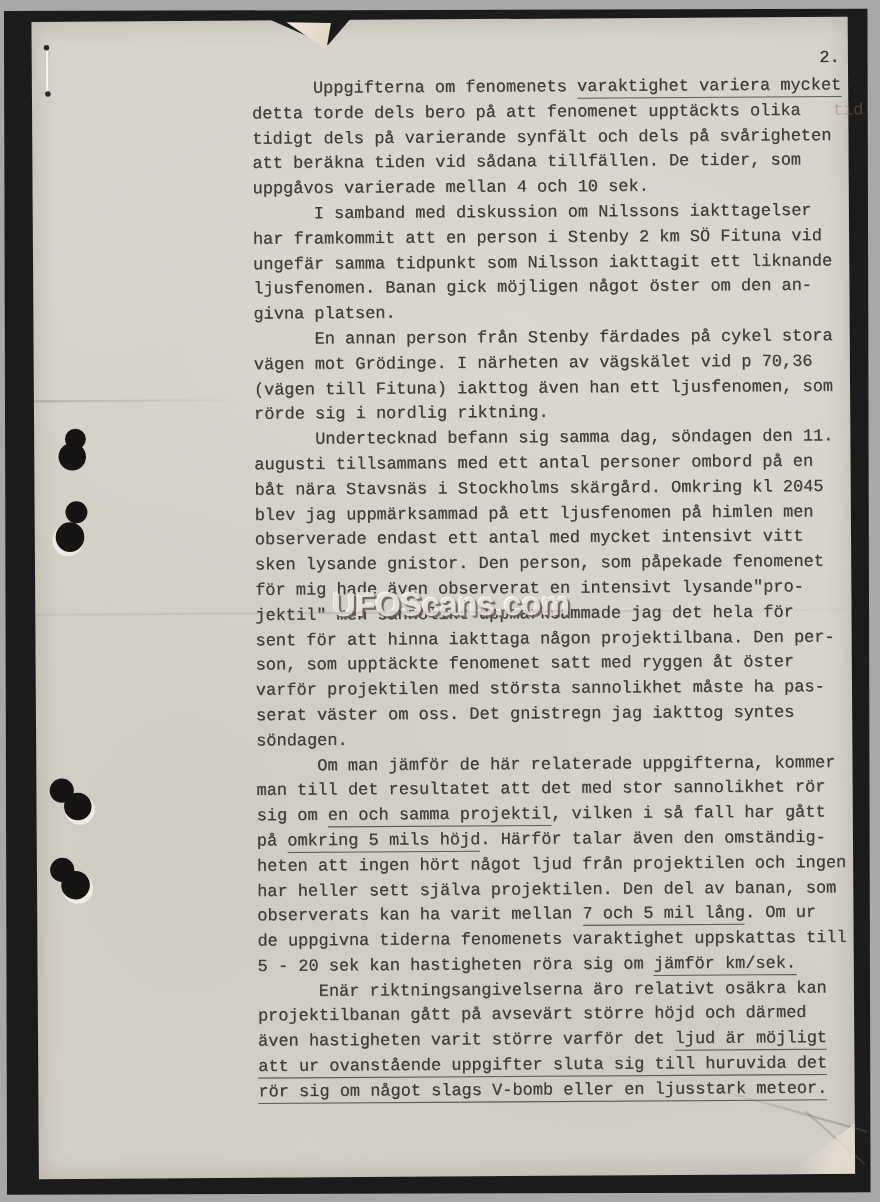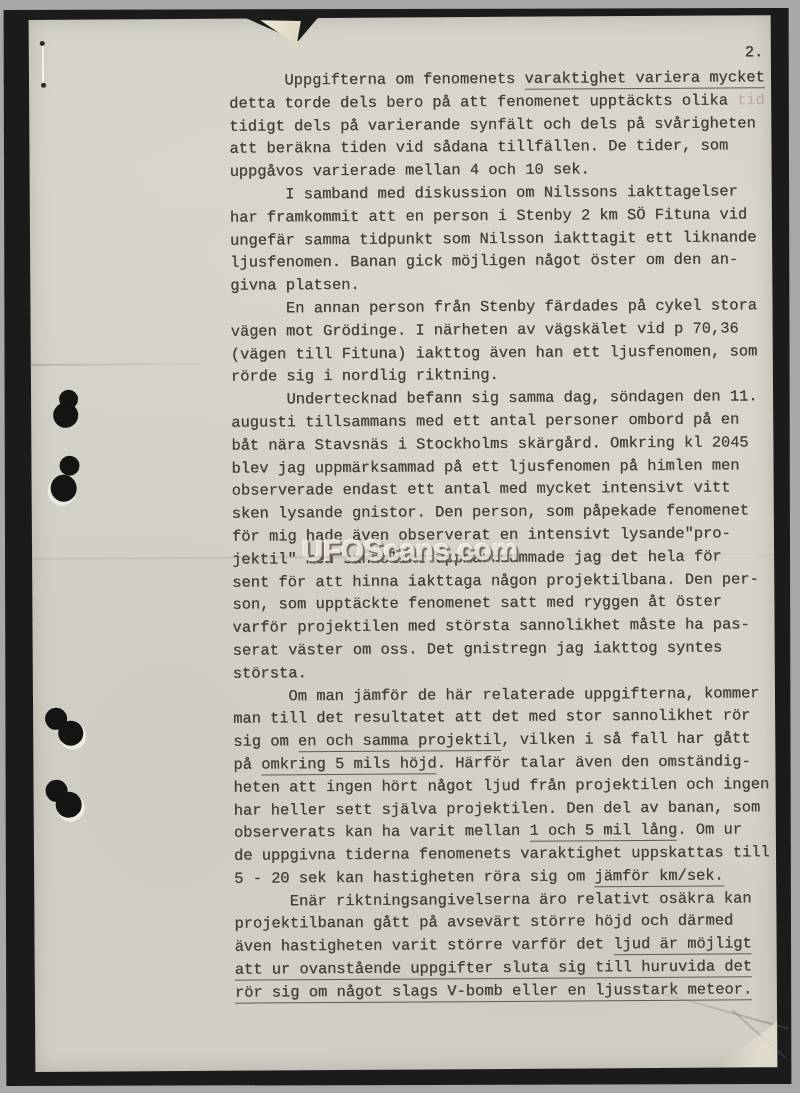--- a/index.html
+++ b/index.html
@@ -35,21 +35,21 @@
     position:absolute;left:200px;top:51px;width:556px;
     font-size:15.4px;line-height:22.8px;
     color:#403c35;
     text-shadow:0.4px 0.3px 0.5px rgba(62,58,52,0.55);
   }
   .line{white-space:pre;height:22.8px;}
   .u{
     border-bottom:1.6px solid rgba(74,69,60,0.85);
     padding-bottom:1px;
   }
-  .faint{color:rgba(158,112,100,0.45);text-shadow:none;}
+  .faint{color:rgba(158,112,100,0.45);text-shadow:none;margin-left:20px;}
   .watermark{
     position:absolute;left:270px;top:516px;
     font-family:"Liberation Sans","DejaVu Sans",sans-serif;
     font-weight:bold;font-size:30px;letter-spacing:-0.5px;
     color:#e4e1da;
     text-shadow:2px 2px 0 rgba(100,88,76,0.8), -1px -1px 0 rgba(255,255,255,0.85), 1px 1px 2px rgba(80,70,60,0.6);
     opacity:0.95;
   }
   .hole{
     position:absolute;background:#151412;border-radius:50%;
@@ -121,28 +121,28 @@
         <div class="line"><span>båt nära Stavsnäs i Stockholms skärgård. Omkring kl 2045</span></div>
         <div class="line"><span>blev jag uppmärksammad på ett ljusfenomen på himlen men</span></div>
         <div class="line"><span>observerade endast ett antal med mycket intensivt vitt</span></div>
         <div class="line"><span>sken lysande gnistor. Den person, som påpekade fenomenet</span></div>
         <div class="line"><span>för mig hade även observerat en intensivt lysande"pro-</span></div>
         <div class="line"><span>jektil" men sannolikt uppmärksammade jag det hela för</span></div>
         <div class="line"><span>sent för att hinna iakttaga någon projektilbana. Den per-</span></div>
         <div class="line"><span>son, som upptäckte fenomenet satt med ryggen åt öster</span></div>
         <div class="line"><span>varför projektilen med största sannolikhet måste ha pas-</span></div>
         <div class="line"><span>serat väster om oss. Det gnistregn jag iakttog syntes</span></div>
-        <div class="line"><span>största.</span></div>
+        <div class="line"><span>söndagen.</span></div>
         <div class="line"><span>      Om man jämför de här relaterade uppgifterna, kommer</span></div>
         <div class="line"><span>man till det resultatet att det med stor sannolikhet rör</span></div>
         <div class="line"><span>sig om </span><span class="u">en och samma projektil</span><span>, vilken i så fall har gått</span></div>
         <div class="line"><span>på </span><span class="u">omkring 5 mils höjd</span><span>. Härför talar även den omständig-</span></div>
         <div class="line"><span>heten att ingen hört något ljud från projektilen och ingen</span></div>
         <div class="line"><span>har heller sett själva projektilen. Den del av banan, som</span></div>
-        <div class="line"><span>observerats kan ha varit mellan </span><span class="u">1 och 5 mil lång</span><span>. Om ur</span></div>
+        <div class="line"><span>observerats kan ha varit mellan </span><span class="u">7 och 5 mil lång</span><span>. Om ur</span></div>
         <div class="line"><span>de uppgivna tiderna fenomenets varaktighet uppskattas till</span></div>
         <div class="line"><span>5 - 20 sek kan hastigheten röra sig om </span><span class="u">jämför km/sek.</span></div>
         <div class="line"><span>      Enär riktningsangivelserna äro relativt osäkra kan</span></div>
         <div class="line"><span>projektilbanan gått på avsevärt större höjd och därmed</span></div>
         <div class="line"><span>även hastigheten varit större varför det </span><span class="u">ljud är möjligt</span></div>
         <div class="line"><span class="u">att ur ovanstående uppgifter sluta sig till huruvida det</span></div>
         <div class="line"><span class="u">rör sig om något slags V-bomb eller en ljusstark meteor.</span></div>
       </div>
 
     <div class="watermark">UFOScans.com</div>

